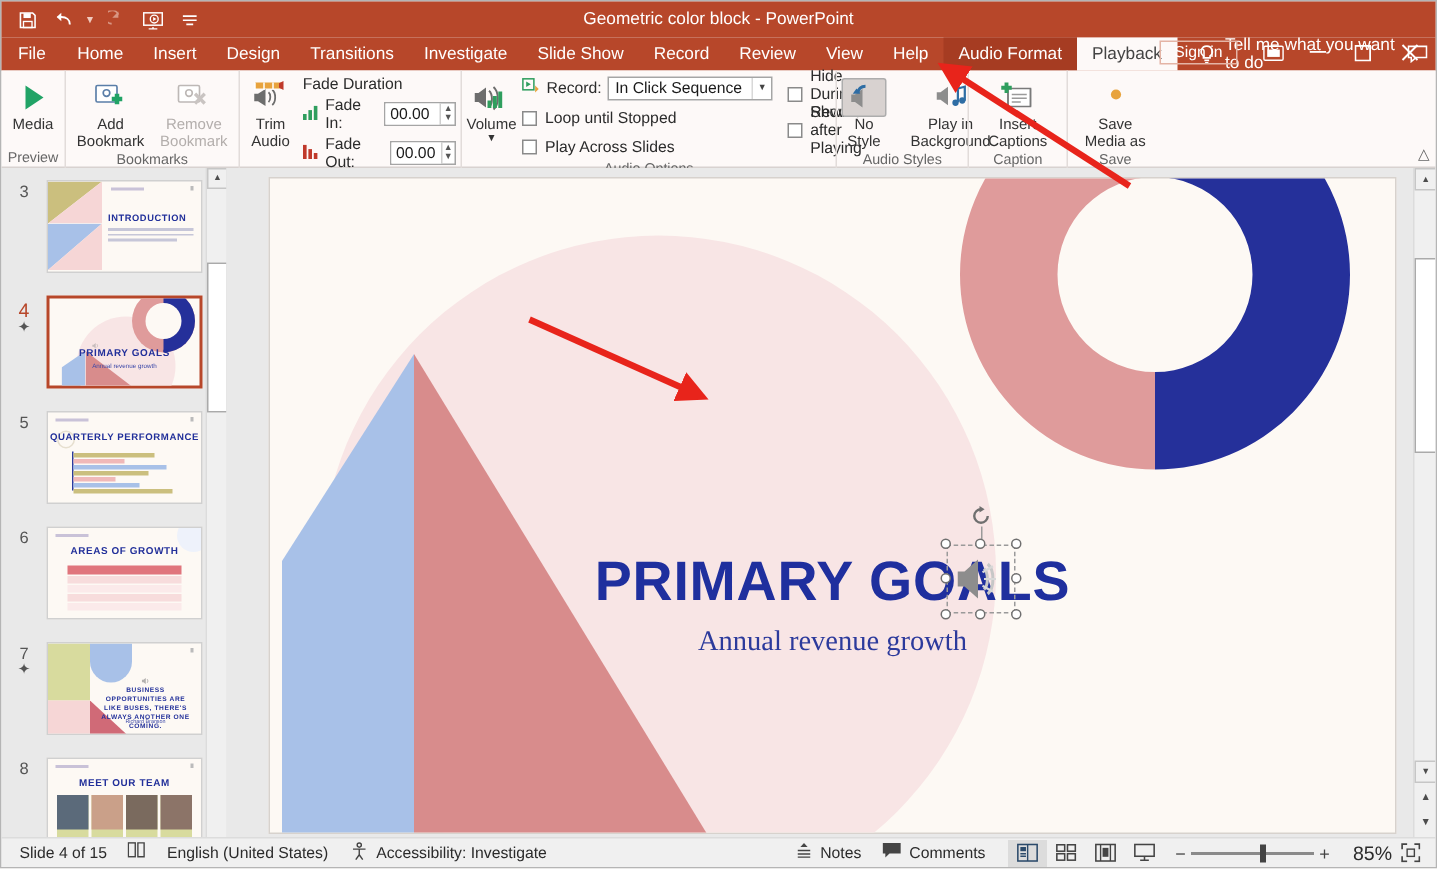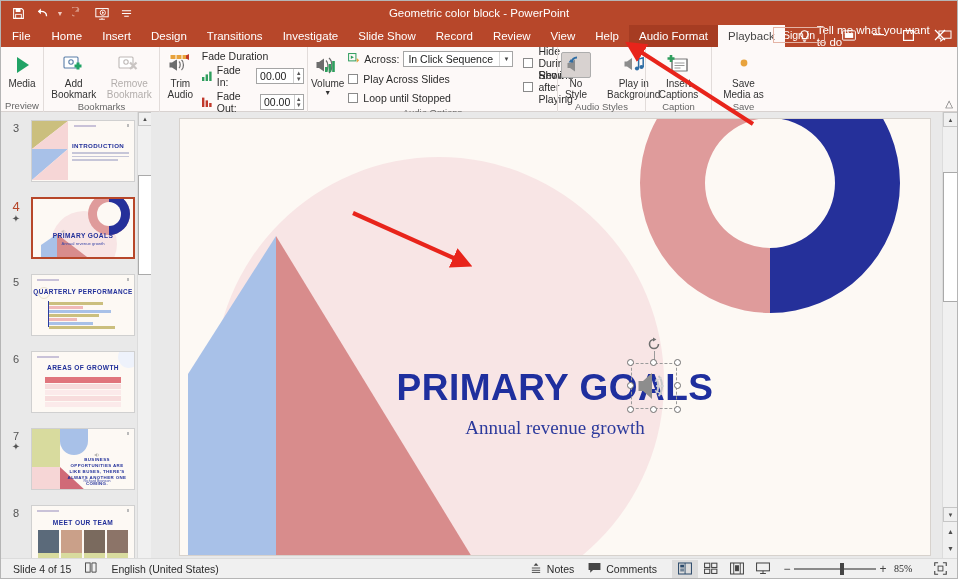--- a/index.html
+++ b/index.html
@@ -244,21 +244,21 @@
   .sb-item { display: flex; align-items: center; gap: 5px; padding: 0 7px; height: 20px; }
   .sb-right { margin-left: auto; display: flex; align-items: center; }
   .view-btn {
     width: 26px; height: 18px; display: flex; align-items: center; justify-content: center;
   }
   .view-btn.active { background: #dcdcdc; }
   .zoom-slider { display: flex; align-items: center; gap: 0; margin: 0 4px; }
   .zs-line { width: 82px; height: 2px; background: #8a8a8a; position: relative; }
   .zs-knob { position: absolute; left: 46px; top: -5px; width: 4px; height: 12px; background: #444; }
   .zs-pm { width: 14px; text-align: center; font-size: 12px; color: #444; }
-  .zoom-pct { width: 34px; font-size: 10px; font-family: Liberation Serif, serif; }
+  .zoom-pct { width: 34px; text-align: right; font-size: 13px; }
   .fit-btn { width: 24px; display: flex; align-items: center; justify-content: center; }
 </style>
 </head>
 <body>
 
 <div class="app">
 
   <div class="titlebar">
     <div class="qat">
       <div class="qat-btn">
@@ -472,33 +472,33 @@
         </div>
         <div style="display:flex;flex-direction:column;gap:2px;padding-top:1px">
           <div style="display:flex;align-items:center;gap:4px">
             <span>
               <svg width="12" height="11" viewBox="0 0 13 12">
                   <rect x="0.6" y="0.6" width="8" height="8" fill="none" stroke="#2f9e5e" stroke-width="1.1"></rect>
                   <path d="M3 2.6l3.4 2-3.4 2z" fill="#2f9e5e"></path>
                   <path d="M9.5 5.5l2.6 2.5-2.6 2.5z" fill="#e8a33d"></path>
                 </svg>
             </span>
-            <span class="lbl">Across:</span>
+            <span class="lbl">Record:</span>
             <span class="combo">
               <span>In Click Sequence</span>
               <span class="cb-arrow">▼</span>
             </span>
           </div>
           <div class="chkrow">
             <span class="chk"></span>
-            <span>Play Across Slides</span>
+            <span>Loop until Stopped</span>
           </div>
           <div class="chkrow">
             <span class="chk"></span>
-            <span>Loop until Stopped</span>
+            <span>Play Across Slides</span>
           </div>
         </div>
         <div style="display:flex;flex-direction:column;gap:7px;padding-top:5px;padding-left:6px">
           <div class="chkrow">
             <span class="chk"></span>
             <span>Hide During Show</span>
           </div>
           <div class="chkrow">
             <span class="chk"></span>
             <span>Rewind after Playing</span>
@@ -759,20 +759,29 @@
       <span>
         <svg width="12" height="12" viewBox="0 0 13 13">
             <rect x="0.6" y="1" width="5" height="10" fill="none" stroke="#444" stroke-width="1"></rect>
             <path d="M7.5 1h4.5v10H7.5z" fill="none" stroke="#444" stroke-width="1"></path>
           </svg>
       </span>
     </div>
     <div class="sb-item">
       <span>English (United States)</span>
     </div>
+    <div class="sb-item">
+      <span>
+        <svg width="13" height="13" viewBox="0 0 14 14">
+            <circle cx="7" cy="2.6" r="1.5" fill="none" stroke="#444" stroke-width="1"></circle>
+            <path d="M2.5 5.5h9M7 5.5v4M7 9.5l-2.5 3.5M7 9.5l2.5 3.5" stroke="#444" stroke-width="1" fill="none"></path>
+          </svg>
+      </span>
+      <span>Accessibility: Investigate</span>
+    </div>
 
     <div class="sb-right">
       <div class="sb-item">
         <span>
           <svg width="12" height="12" viewBox="0 0 13 13">
               <path d="M6.5 1l2.6 3H3.9z" fill="#444"></path>
               <path d="M2 6.5h9M2 9h9M2 11.3h9" stroke="#444" stroke-width="1"></path>
             </svg>
         </span>
         <span>Notes</span>

